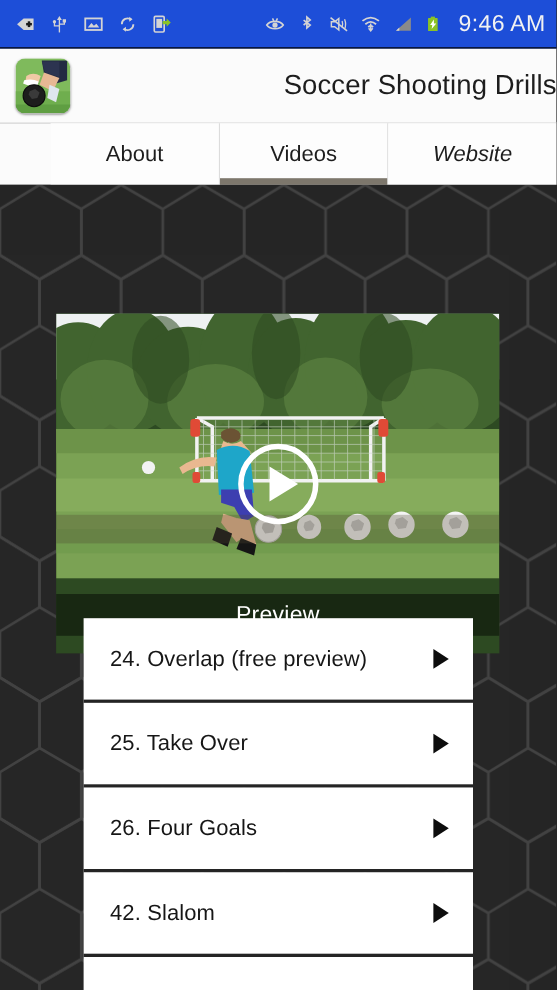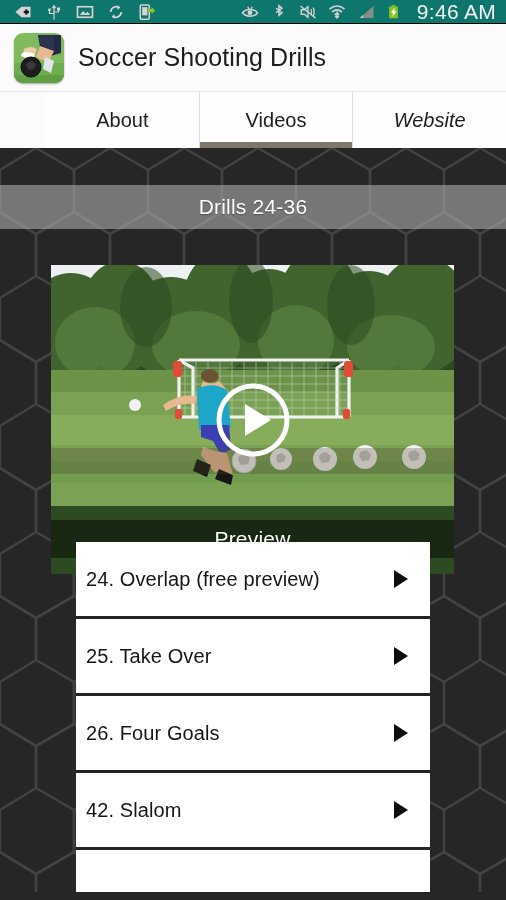--- a/index.html
+++ b/index.html
@@ -6,22 +6,22 @@
   html, body {
     width:506px; height:900px;
     overflow:hidden;
     font-family:"Liberation Sans", sans-serif;
     background:#262626;
   }
 
   
   #status-bar {
     position:relative;
-    height:24px;
-    background:#0f766e;
+    height:44px;
+    background:#1d4ed8;
     display:flex;
     align-items:center;
     border-bottom:1px solid #000;
   }
   #status-left { display:flex; align-items:center; gap:13px; padding-left:14px; }
   #status-right { display:flex; align-items:center; gap:11px; margin-left:auto; padding-right:10px; }
   .sicon { width:18px; height:18px; display:block; }
   #clock {
     color:#f2f2f2;
     font-size:21px;
@@ -31,20 +31,21 @@
   }
 
   
   #app-header {
     height:68px;
     background:#fbfbfb;
     display:flex;
     align-items:center;
     padding-left:14px;
     border-bottom:1px solid #e6e6e6;
+    justify-content:space-between;
   }
   #app-icon {
     width:50px; height:50px;
     border-radius:9px;
     overflow:hidden;
     flex:none;
     box-shadow:0 1px 2px rgba(0,0,0,.35);
     position:relative;
   }
   #app-title {
@@ -147,21 +148,21 @@
   #drill-list {
     position:absolute;
     left:76px; top:394px;
     width:354px;
   }
   .drill-item {
     background:#ffffff;
     height:77px;
     display:flex;
     align-items:center;
-    padding:0 0 0 10px;
+    padding:0 0 0 24px;
     border-bottom:3px solid #242424;
     position:relative;
   }
   .drill-label {
     font-size:20px;
     color:#161616;
     letter-spacing:.1px;
   }
   .drill-arrow {
     position:absolute;
@@ -301,23 +302,20 @@
           <path d="M-37 86 L0 64 L36 86 L36 128 L0 150 L-37 128 z"></path>
           <path d="M36 86 L74 64 L110 86 L110 128 L74 150 L36 128 z"></path>
           <path d="M110 86 L148 64 L185 86 L185 128 L148 150 L110 128 z"></path>
         </g>
       </pattern>
     </defs>
     <rect width="506" height="744" fill="#262626"></rect>
     <rect width="506" height="744" fill="url(#hex)"></rect>
   </svg>
 
-  <div id="section-band">
-    <span id="section-title">Drills 24-36</span>
-  </div>
 
   <div id="video-card">
     <svg id="video-thumb" viewBox="0 0 403 241" preserveAspectRatio="none">
 
       <rect width="403" height="60" fill="#eef1f2"></rect>
 
       <g fill="#41642f">
         <ellipse cx="20" cy="60" rx="46" ry="52"></ellipse>
         <ellipse cx="70" cy="52" rx="42" ry="56"></ellipse>
         <ellipse cx="120" cy="62" rx="48" ry="50"></ellipse>

